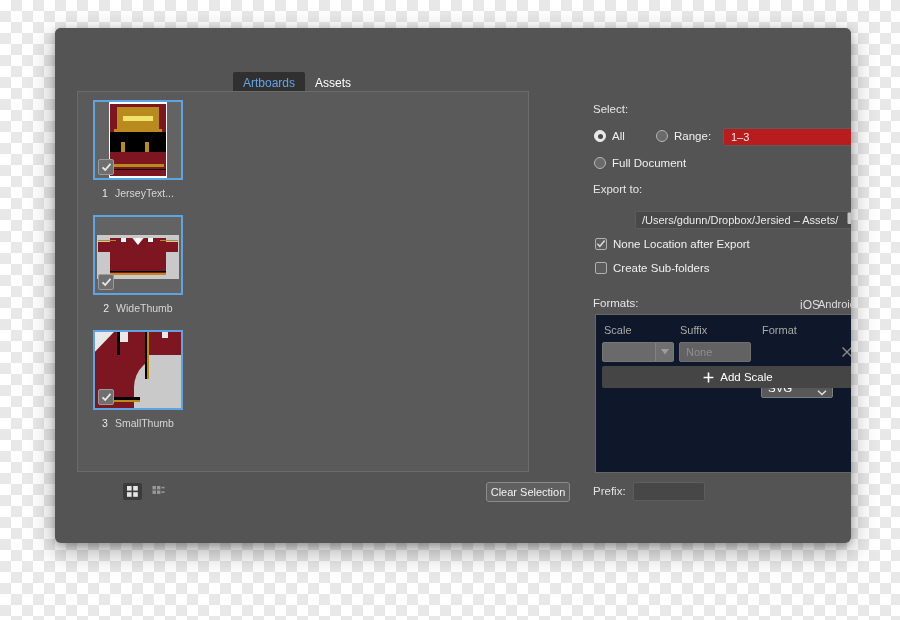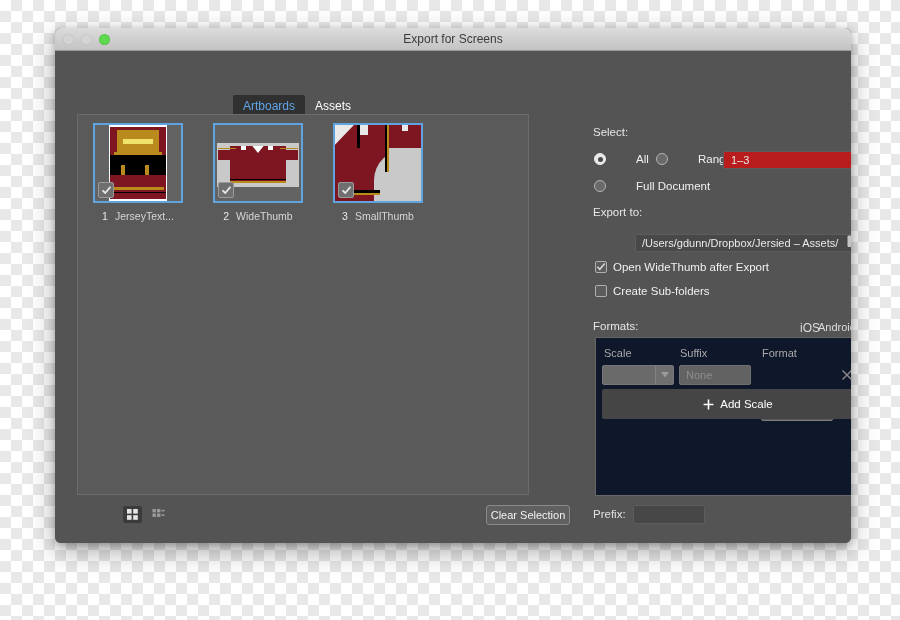--- a/index.html
+++ b/index.html
@@ -58,21 +58,21 @@
   }
   .tab.active { background: #303030; color: #60a5e8; }
 
   
   #artboard-panel {
     position: absolute; left: 22px; top: 63px;
     width: 452px; height: 381px;
     background: #5a5a5a;
     border: 1px solid #6b6b6b;
   }
-  #thumb-row { display: flex; gap: 8px; padding: 8px 4px; }
+  #thumb-row { display: flex; gap: 16px; padding: 8px 4px; flex-direction: column; }
   .thumb-cell { width: 112px; }
   .thumb-frame {
     width: 90px; height: 80px; margin: 0 auto;
     border: 2px solid #5fa3e0;
     background: #5a5a5a;
     position: relative;
     overflow: hidden;
   }
   .thumb-art { position: absolute; inset: 0; }
   .check {
@@ -137,21 +137,21 @@
     width: 72px; height: 19px; background: #474747;
     border: 1px solid #5d5d5d; border-radius: 2px;
   }
 
   
   .rlabel { position: absolute; font-size: 11.5px; color: #e6e6e6; }
   #sel-label   { left: 538px; top: 75px; }
   #expto-label { left: 538px; top: 155px; }
   #fmt-label   { left: 538px; top: 269px; }
 
-  .radio-row { position: absolute; display: flex; align-items: center; gap: 24px; }
+  .radio-row { position: absolute; display: flex; align-items: center; }
   .radio {
     width: 12px; height: 12px; border-radius: 50%;
     border: 1px solid #b5b5b5; background: #6a6a6a;
     display: flex; align-items: center; justify-content: center;
     margin-right: 6px;
   }
   .radio.on { background: #e9e9e9; border-color: #e9e9e9; }
   .radio.on::after { content:''; width: 5px; height: 5px; border-radius: 50%; background: #4a4a4a; }
   .radio-row span { font-size: 11.5px; color: #f0f0f0; }
 
@@ -212,39 +212,31 @@
     color: #8e8e8e; font-size: 11px; line-height: 18px; padding-left: 6px;
   }
   #format-select {
     position: absolute; left: 165px; top: 27px; width: 72px; height: 20px;
     background: #585858; border: 1px solid #7c7c7c; border-radius: 2px;
     color: #ffffff; font-size: 11.5px; line-height: 18px; padding-left: 6px; margin-top: 36px;
   }
   #format-chevron { position: absolute; right: 5px; top: 5px; }
   #remove-row { position: absolute; left: 245px; top: 29px; }
   #add-scale {
-    position: absolute; left: 6px; top: 51px; width: 272px; height: 30px;
+    position: absolute; left: 6px; top: 51px; width: 272px; height: 22px;
     background: #454545; border-radius: 2px;
     display: flex; align-items: center; justify-content: center; gap: 6px;
     color: #ffffff; font-size: 11.5px;
   }
 </style>
 </head>
 <body>
 
 <div id="window">
 
-  <div id="titlebar">
-    <div class="lights">
-      <div class="light gray"></div>
-      <div class="light gray"></div>
-      <div class="light green"></div>
-    </div>
-    <div id="title-text">Export for Screens</div>
-  </div>
 
   <div id="body-area">
 
     <div id="tabs">
       <div class="tab active">Artboards</div>
       <div class="tab">Assets</div>
     </div>
 
     <div id="artboard-panel">
       <div id="thumb-row">
@@ -378,21 +370,21 @@
         <path d="M0.5 2.4 a1 1 0 0 1 1-1 h4.2 l1.5 1.5 h8.3 a1 1 0 0 1 1 1 v8.2 a1 1 0 0 1 -1 1 h-14 a1 1 0 0 1 -1 -1 z" fill="#c4c4c4"></path>
       </svg>
     </div>
 
     <div class="cb-row" id="cb-open">
       <div class="cbox">
         <svg width="10" height="10" viewBox="0 0 10 10">
           <path d="M1.3 4.8 L3.8 7.3 L8.7 1.6" stroke="#d8d8d8" stroke-width="1.5" fill="none"></path>
         </svg>
       </div>
-      <span>Open WideThumb after Export</span>
+      <span>None Location after Export</span>
     </div>
     <div class="cb-row" id="cb-sub">
       <div class="cbox"></div>
       <span>Create Sub-folders</span>
     </div>
 
     <div class="rlabel" id="fmt-label">Formats:</div>
     <div id="preset-ios">iOS</div>
     <div id="preset-android">Android</div>
 

